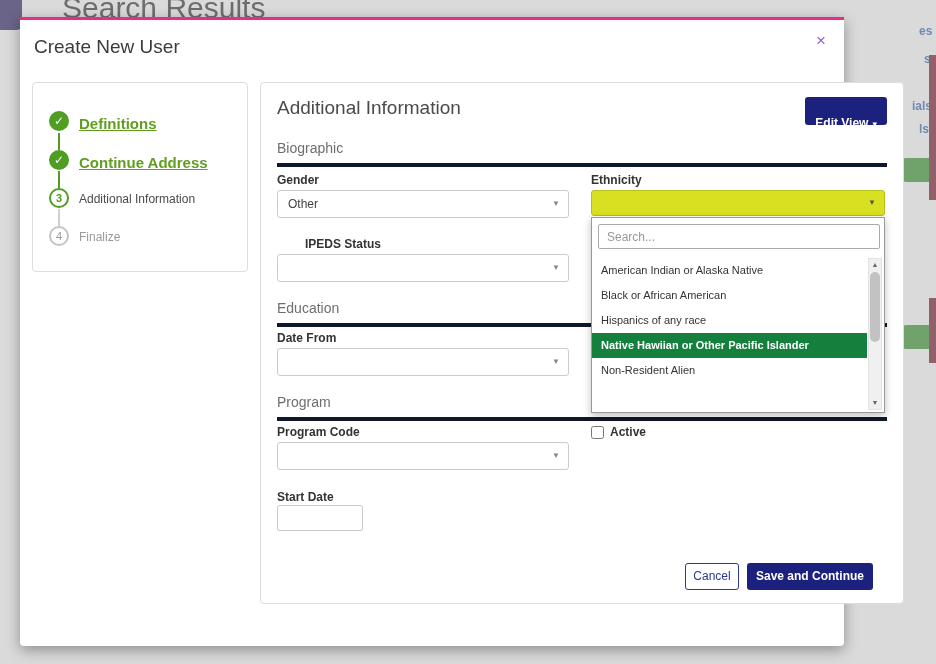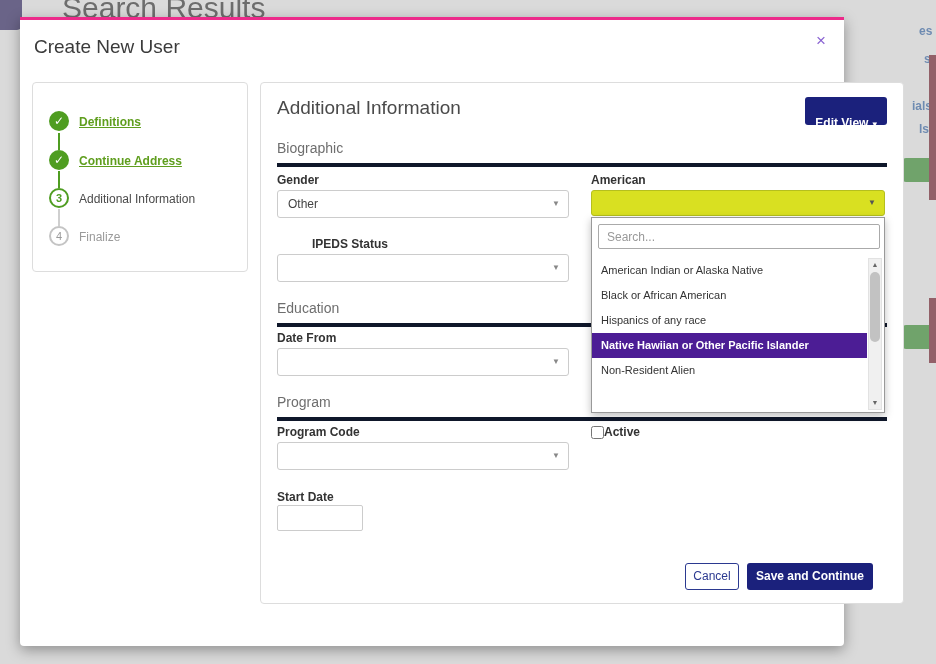--- a/index.html
+++ b/index.html
@@ -34,63 +34,63 @@
 
   
   .stepper { position:absolute; left:12px; top:62px; width:216px; height:190px; border:1px solid #ddd; border-radius:4px; background:#fff; }
   .circle { position:absolute; left:16px; width:20px; height:20px; border-radius:50%; text-align:center; font-size:11px; }
   .c1 { top:28px; } .c2 { top:67px; } .c3 { top:105px; } .c4 { top:143px; }
   .circle.done { background:#4f9d21; color:#fff; line-height:20px; font-size:12px; }
   .circle.current { border:2px solid #4f9d21; color:#4f9d21; background:#fff; line-height:16px; font-weight:700; }
   .circle.todo { border:2px solid #c4c4c4; color:#9a9a9a; background:#fff; line-height:16px; }
   .step-label { position:absolute; left:46px; white-space:nowrap; }
   .l1 { top:32px; } .l2 { top:71px; } .l3 { top:109px; } .l4 { top:147px; }
-  .step-label.done { color:#5f9e1e; font-size:12px; font-weight:700; text-decoration:underline; cursor:pointer; }
+  .step-label.done { color:#5f9e1e; font-size:15px; font-weight:700; text-decoration:underline; cursor:pointer; }
   .step-label.current { color:#4a4a4a; font-size:12px; }
   .step-label.todo { color:#9a9a9a; font-size:12px; }
   .conn { position:absolute; left:25px; width:2px; height:17px; }
   .cn1 { top:50px; background:#4f9d21; } .cn2 { top:88px; background:#4f9d21; } .cn3 { top:126px; background:#cfcfcf; }
 
   
   .panel { position:absolute; left:240px; top:62px; width:644px; height:522px; border:1px solid #ddd; border-radius:4px; background:#fff; }
   .panel-title { position:absolute; left:16px; top:14px; font-size:19px; color:#4a4a4a; }
   .edit-view { position:absolute; right:16px; top:14px; height:28px; padding:12px 10px; background:#1b217c; color:#fff;
                font-size:12px; font-weight:700; line-height:28px; border-radius:3px; cursor:pointer; white-space:nowrap; }
   .edit-view .caret { font-size:9px; margin-left:4px; }
   .section { position:absolute; left:16px; right:16px; color:#6e6e6e; font-size:14px; padding-bottom:7px; border-bottom:4px solid #0f172a; }
   .sec-bio { top:57px; } .sec-edu { top:217px; } .sec-prog { top:311px; }
   .flabel { position:absolute; font-size:12px; font-weight:700; color:#333; white-space:nowrap; }
   .lb-gender { left:16px; top:90px; } .lb-eth { left:330px; top:90px; }
-  .lb-ipeds { left:27px; top:154px;padding-left:24px; } .lb-datefrom { left:16px; top:248px; }
+  .lb-ipeds { left:20px; top:154px;padding-left:24px; } .lb-datefrom { left:16px; top:248px; }
   .lb-progcode { left:16px; top:342px; } .lb-startdate { left:16px; top:407px; }
 
   .sel { position:absolute; height:28px; border:1px solid #ccc; border-radius:3px; background:#fff;
          font-size:12px; color:#444; line-height:26px; padding:0 22px 0 10px; cursor:pointer; }
   .sel .sc { position:absolute; right:8px; top:0; line-height:26px; font-size:8px; color:#888; }
   .sel-gender { left:16px; top:107px; width:292px; }
   .sel-ipeds { left:16px; top:171px; width:292px; }
   .sel-datefrom { left:16px; top:265px; width:292px; }
   .sel-progcode { left:16px; top:359px; width:292px; }
   .sel-eth { left:330px; top:107px; width:294px; height:26px; background:#d9e021; border:1px solid #b5bf1e; line-height:24px; }
   .sel-eth .sc { color:#555; line-height:24px; }
 
-  .active-row { position:absolute; left:330px; top:342px; display:flex; align-items:center; }
+  .active-row { position:absolute; left:330px; top:342px; display:flex; align-items:center; gap:6px; }
   .active-row input { width:13px; height:13px; }
   .active-row span { font-size:12px; font-weight:700; color:#333; }
 
   .startdate-input { position:absolute; left:16px; top:422px; width:86px; height:26px; border:1px solid #ccc; border-radius:2px; padding:0 6px; font-size:12px; }
 
   
   .dropdown { position:absolute; left:330px; top:134px; width:294px; height:196px; background:#fff;
               border:1px solid #999; box-shadow:0 3px 8px rgba(0,0,0,0.25); z-index:5; }
   .dd-search { position:absolute; left:6px; top:6px; width:282px; height:25px; border:1px solid #aaa; border-radius:2px; padding:0 8px; font-size:12px; color:#333; }
   .dd-search::placeholder { color:#999; }
   .opt-list { position:absolute; left:0; right:17px; top:40px; height:152px; overflow:hidden; }
   .opt { height:25px; line-height:25px; font-size:11px; color:#333; padding:0 9px; white-space:nowrap; overflow:hidden; cursor:pointer; }
-  .opt.selected { background:#4c1d95; color:#fff; font-weight:700; }
+  .opt.selected { background:#15803d; color:#fff; font-weight:700; }
   .sb { position:absolute; right:2px; top:40px; width:14px; height:152px; background:#f0f0f0; border:1px solid #e2e2e2; }
   .sb-arrow { position:absolute; left:0; width:12px; height:12px; font-size:7px; color:#666; text-align:center; line-height:12px; cursor:pointer; }
   .sb-up { top:0; } .sb-down { bottom:0; }
   .sb-thumb { position:absolute; left:1px; top:13px; width:10px; height:70px; background:#c2c2c2; border-radius:5px; cursor:pointer; }
 
   
   .cancel-btn { position:absolute; left:424px; top:480px; width:54px; height:27px; background:#fff; border:1px solid #2b3990;
                 color:#2b3990; font-size:12px; border-radius:3px; text-align:center; line-height:25px; cursor:pointer; }
   .save-btn { position:absolute; left:486px; top:480px; width:126px; height:27px; background:#1b217c; color:#fff;
               font-size:12px; font-weight:700; border-radius:3px; text-align:center; line-height:27px; cursor:pointer; }
@@ -140,21 +140,21 @@
     <div class="panel-title">Additional Information</div>
     <div class="edit-view"><span>Edit View</span><span class="caret">▾</span></div>
 
     <div class="section sec-bio">Biographic</div>
     <div class="section sec-edu">Education</div>
     <div class="section sec-prog">Program</div>
 
     <div class="flabel lb-gender">Gender</div>
     <div class="sel sel-gender"><span>Other</span><span class="sc">▼</span></div>
 
-    <div class="flabel lb-eth">American</div>
+    <div class="flabel lb-eth">Ethnicity</div>
     <div class="sel sel-eth"><span></span><span class="sc">▼</span></div>
 
     <div class="flabel lb-ipeds">IPEDS Status</div>
     <div class="sel sel-ipeds"><span></span><span class="sc">▼</span></div>
 
     <div class="flabel lb-datefrom">Date From</div>
     <div class="sel sel-datefrom"><span></span><span class="sc">▼</span></div>
 
     <div class="flabel lb-progcode">Program Code</div>
     <div class="sel sel-progcode"><span></span><span class="sc">▼</span></div>

